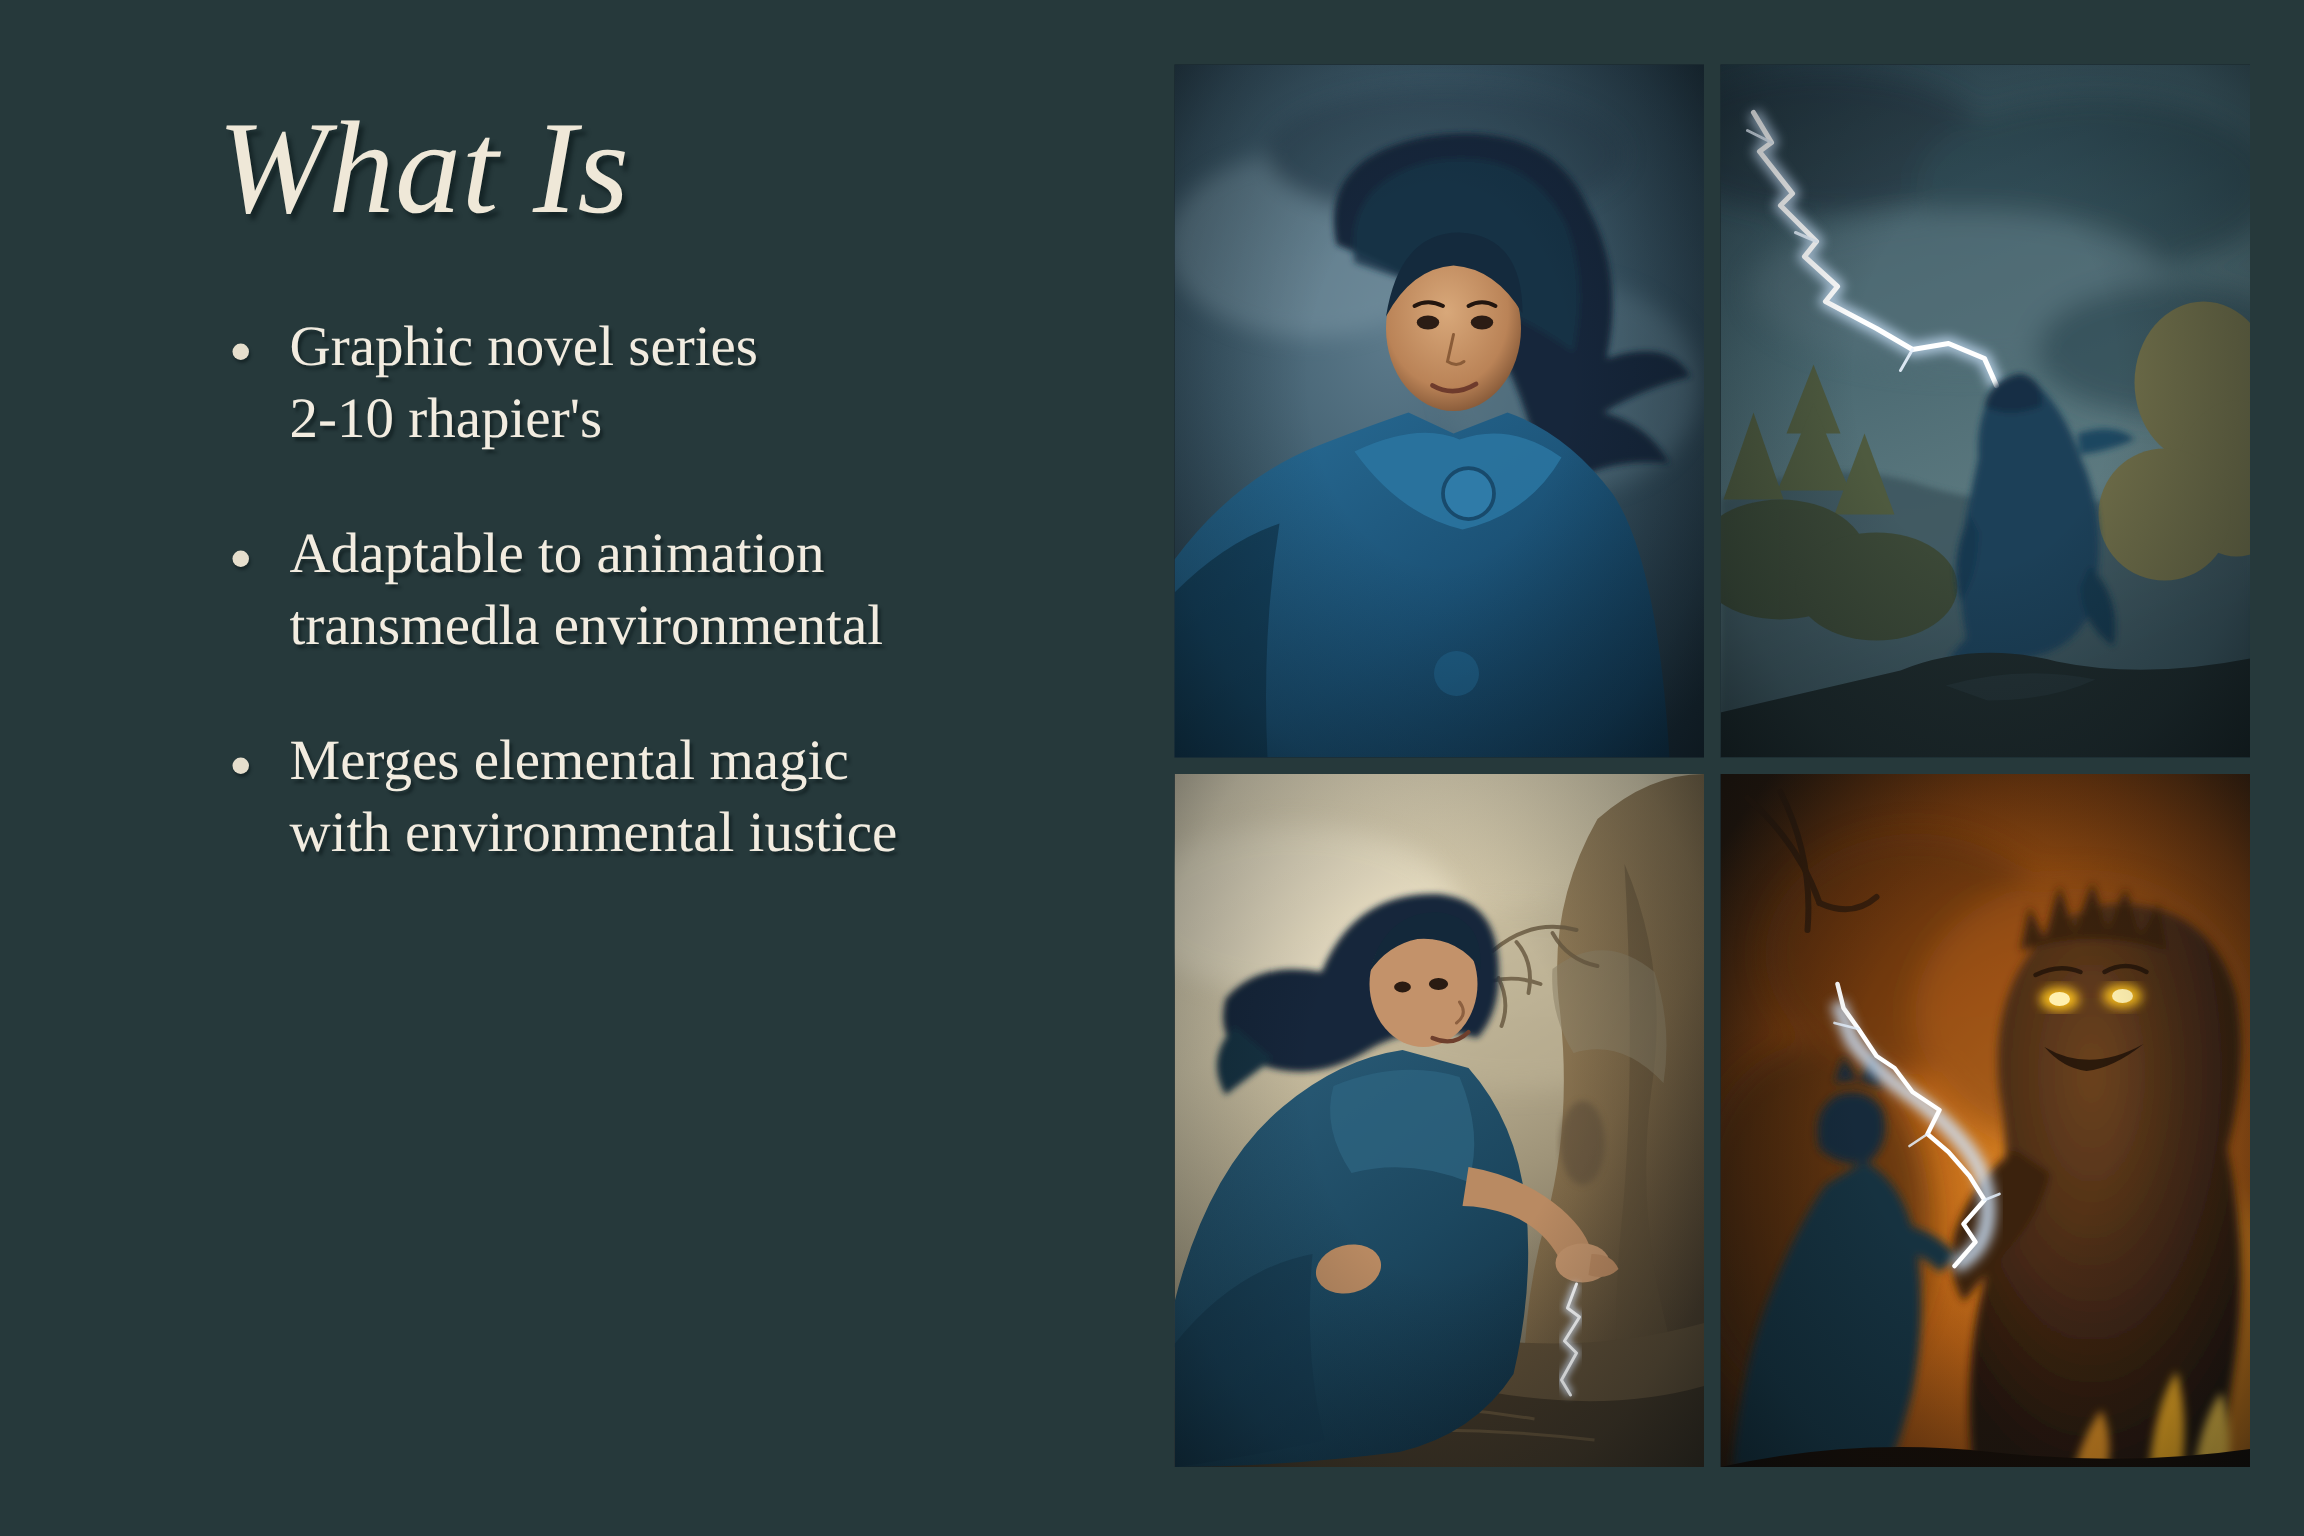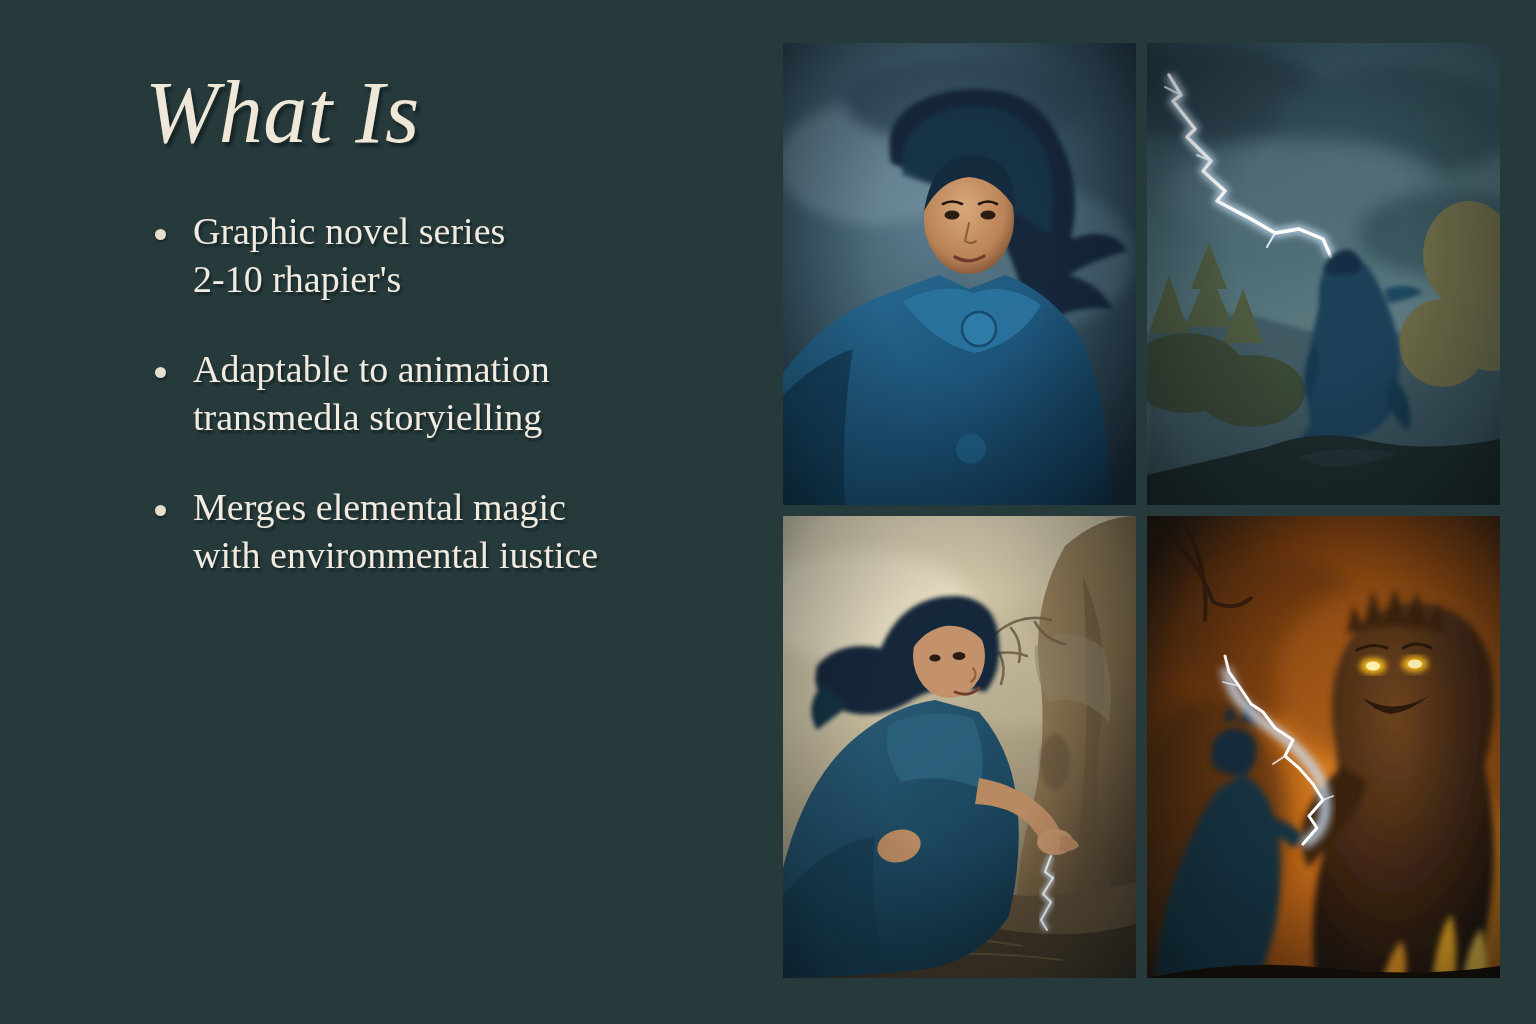--- a/index.html
+++ b/index.html
@@ -127,21 +127,21 @@
 
     <ul class="bullets">
       <li class="bullet">
         <span class="bullet-dot"></span>
         <span class="bullet-text">Graphic novel series
 2-10 rhapier's</span>
       </li>
       <li class="bullet">
         <span class="bullet-dot"></span>
         <span class="bullet-text">Adaptable to animation
-transmedla storyielling</span>
+transmedla environmental</span>
       </li>
       <li class="bullet">
         <span class="bullet-dot"></span>
         <span class="bullet-text">Merges elemental magic
 with environmental iustice</span>
       </li>
     </ul>
   </div>
 
   <div class="gallery">

